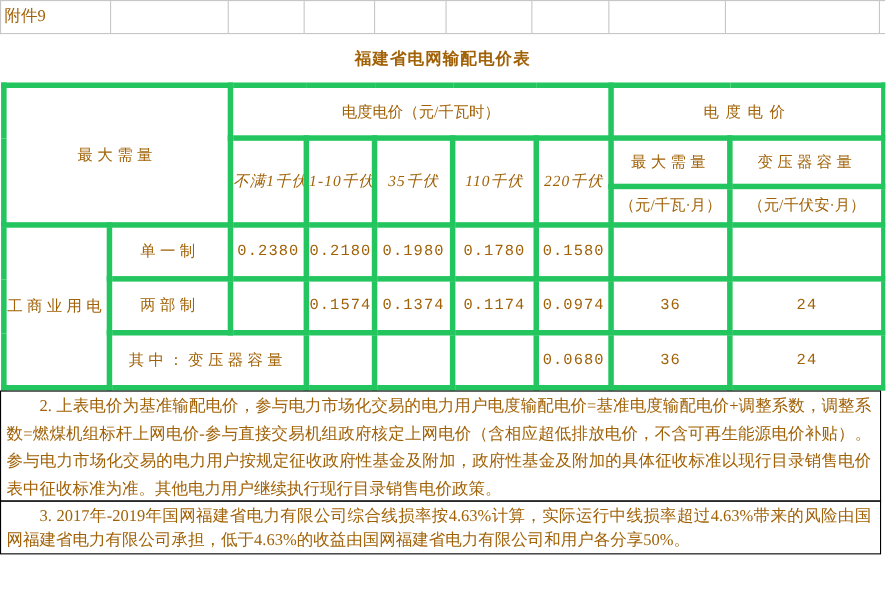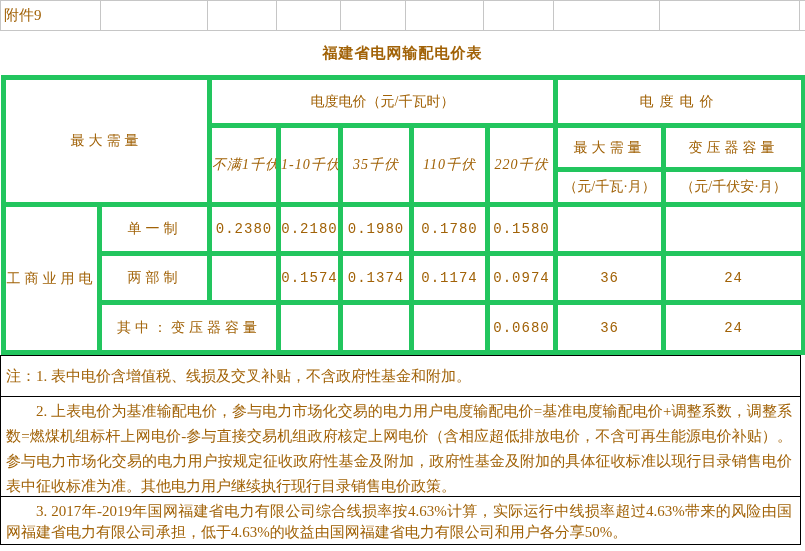--- a/index.html
+++ b/index.html
@@ -166,23 +166,20 @@
       <td class="num"></td>
       <td class="num"></td>
       <td class="num">0.0680</td>
       <td class="num">36</td>
       <td class="num">24</td>
     </tr>
   </tbody>
     </table>
 
   <div class="notes">
-    <div class="note note1">
-      <p>注：1. 表中电价含增值税、线损及交叉补贴，不含政府性基金和附加。</p>
-    </div>
     <div class="note note2">
       <p>2. 上表电价为基准输配电价，参与电力市场化交易的电力用户电度输配电价=基准电度输配电价+调整系数，调整系数=燃煤机组标杆上网电价-参与直接交易机组政府核定上网电价（含相应超低排放电价，不含可再生能源电价补贴）。参与电力市场化交易的电力用户按规定征收政府性基金及附加，政府性基金及附加的具体征收标准以现行目录销售电价表中征收标准为准。其他电力用户继续执行现行目录销售电价政策。</p>
     </div>
     <div class="note note3">
       <p>3. 2017年-2019年国网福建省电力有限公司综合线损率按4.63%计算，实际运行中线损率超过4.63%带来的风险由国网福建省电力有限公司承担，低于4.63%的收益由国网福建省电力有限公司和用户各分享50%。</p>
     </div>
   </div>
 
 </div>
 

